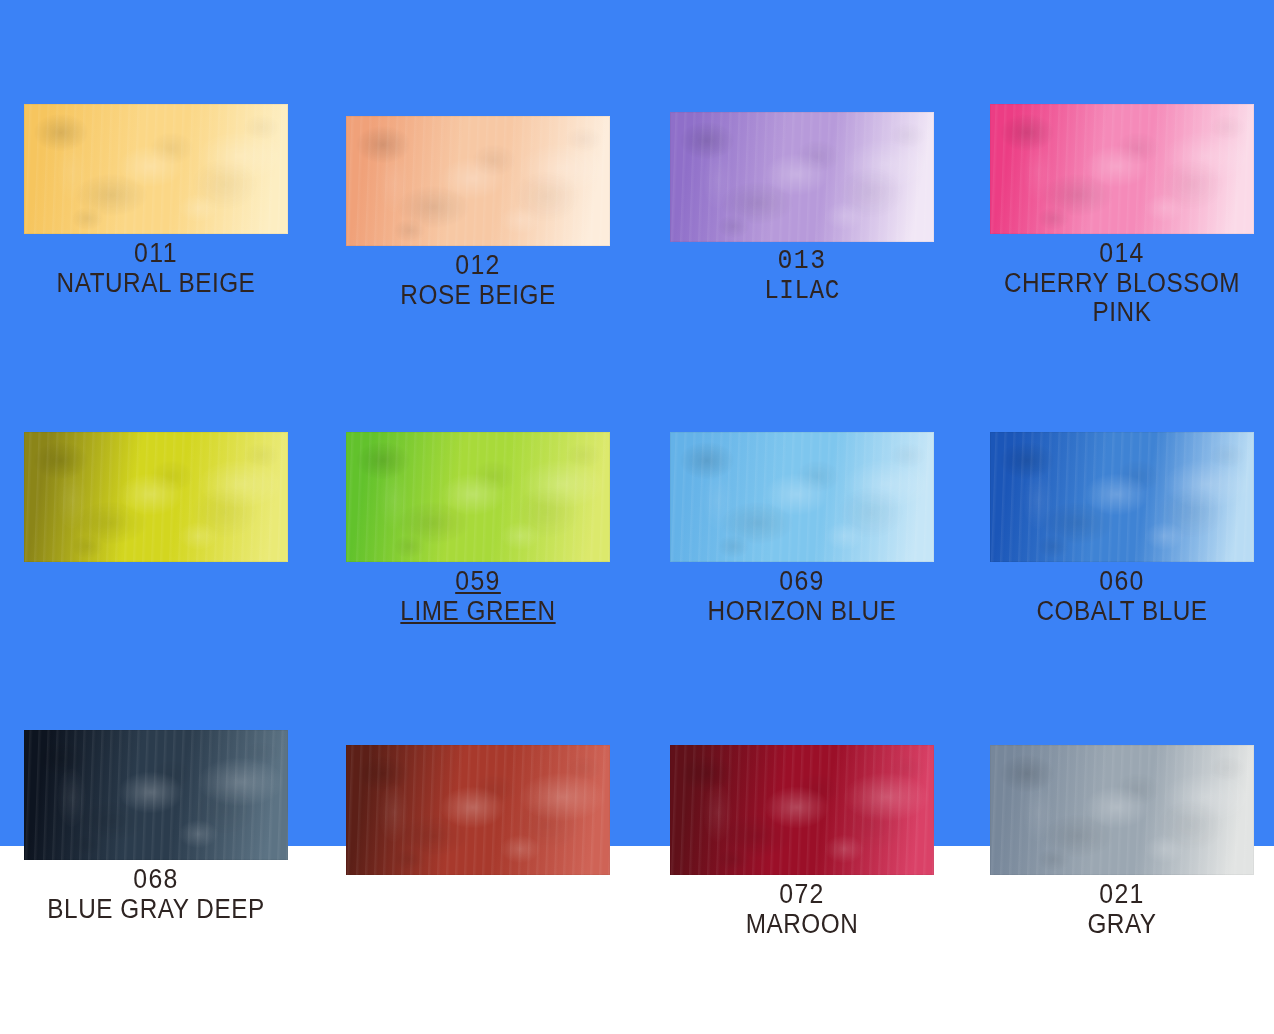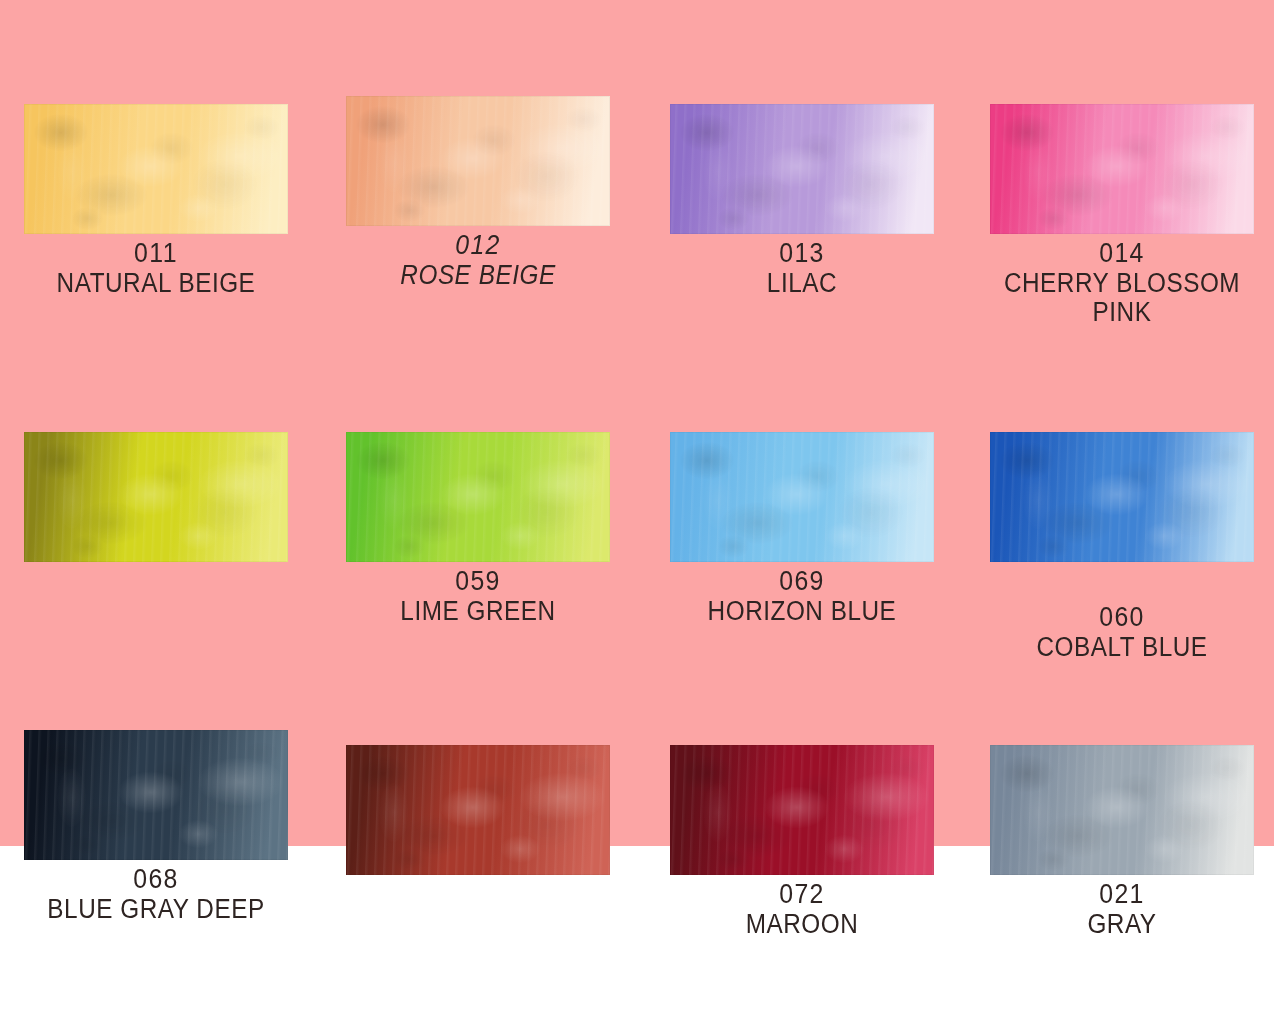--- a/index.html
+++ b/index.html
@@ -12,21 +12,21 @@
     height: 1034px;
     overflow: hidden;
     font-family: "Liberation Sans", sans-serif;
     -webkit-font-smoothing: antialiased;
   }
 
   #chart-root {
     position: relative;
     width: 1274px;
     height: 846px;
-    background: #fca5a5;
+    background: #3b82f6;
   }
 
   .swatch-grid {
     position: absolute;
     left: 0;
     top: 0;
     width: 1274px;
     height: 1034px;
   }
 
@@ -131,34 +131,34 @@
           <div class="wc-grain"></div>
           <div class="wc-bloom"></div>
           <div class="wc-streak"></div>
           <div class="wc-edge"></div>
         </div>
         <div class="swatch-caption" style="width: 264px;">
           <span class="swatch-code">011</span>
           <span class="swatch-name">NATURAL BEIGE</span>
         </div>
       </div>
-      <div class="swatch-cell" style="left: 346px; top: 96px; font-style: italic;">
+      <div class="swatch-cell" style="left: 346px; top: 116px;">
         <div class="swatch-chip" style="width: 264px; height: 130px;">
           <div class="swatch-layer" style="background: linear-gradient(100deg, rgb(240, 161, 121) 0%, rgb(240, 161, 121) 9%, rgb(247, 200, 164) 42%, rgb(247, 200, 164) 58%, rgb(253, 237, 220) 92%, rgb(253, 237, 220) 100%);"></div>
           <div class="wc-grain"></div>
           <div class="wc-bloom"></div>
           <div class="wc-streak"></div>
           <div class="wc-edge"></div>
         </div>
         <div class="swatch-caption" style="width: 264px;">
           <span class="swatch-code">012</span>
           <span class="swatch-name">ROSE BEIGE</span>
         </div>
       </div>
-      <div class="swatch-cell" style="left: 670px; top: 104px;">
+      <div class="swatch-cell" style="left: 670px; top: 112px; font-family: Liberation Mono, monospace;">
         <div class="swatch-chip" style="width: 264px; height: 130px;">
           <div class="swatch-layer" style="background: linear-gradient(100deg, rgb(143, 111, 201) 0%, rgb(143, 111, 201) 9%, rgb(183, 154, 218) 42%, rgb(183, 154, 218) 58%, rgb(241, 231, 246) 92%, rgb(241, 231, 246) 100%);"></div>
           <div class="wc-grain"></div>
           <div class="wc-bloom"></div>
           <div class="wc-streak"></div>
           <div class="wc-edge"></div>
         </div>
         <div class="swatch-caption" style="width: 264px;">
           <span class="swatch-code">013</span>
           <span class="swatch-name">LILAC</span>
@@ -187,21 +187,21 @@
         </div>
       </div>
       <div class="swatch-cell" style="left: 346px; top: 432px;">
         <div class="swatch-chip" style="width: 264px; height: 130px;">
           <div class="swatch-layer" style="background: linear-gradient(100deg, rgb(98, 194, 44) 0%, rgb(98, 194, 44) 9%, rgb(168, 218, 58) 42%, rgb(168, 218, 58) 58%, rgb(220, 233, 108) 92%, rgb(220, 233, 108) 100%);"></div>
           <div class="wc-grain"></div>
           <div class="wc-bloom"></div>
           <div class="wc-streak"></div>
           <div class="wc-edge"></div>
         </div>
-        <div class="swatch-caption" style="width: 264px;">
+        <div class="swatch-caption" style="width: 264px; text-decoration: underline;">
           <span class="swatch-code">059</span>
           <span class="swatch-name">LIME GREEN</span>
         </div>
       </div>
       <div class="swatch-cell" style="left: 670px; top: 432px;">
         <div class="swatch-chip" style="width: 264px; height: 130px;">
           <div class="swatch-layer" style="background: linear-gradient(100deg, rgb(100, 178, 232) 0%, rgb(100, 178, 232) 9%, rgb(126, 198, 238) 42%, rgb(126, 198, 238) 58%, rgb(198, 230, 247) 92%, rgb(198, 230, 247) 100%);"></div>
           <div class="wc-grain"></div>
           <div class="wc-bloom"></div>
           <div class="wc-streak"></div>
@@ -213,21 +213,21 @@
         </div>
       </div>
       <div class="swatch-cell" style="left: 990px; top: 432px;">
         <div class="swatch-chip" style="width: 264px; height: 130px;">
           <div class="swatch-layer" style="background: linear-gradient(100deg, rgb(27, 86, 184) 0%, rgb(27, 86, 184) 9%, rgb(63, 131, 212) 42%, rgb(63, 131, 212) 58%, rgb(185, 220, 244) 92%, rgb(185, 220, 244) 100%);"></div>
           <div class="wc-grain"></div>
           <div class="wc-bloom"></div>
           <div class="wc-streak"></div>
           <div class="wc-edge"></div>
         </div>
-        <div class="swatch-caption" style="width: 264px; margin-top: 36px;">
+        <div class="swatch-caption" style="width: 264px;">
           <span class="swatch-code">060</span>
           <span class="swatch-name">COBALT BLUE</span>
         </div>
       </div>
       <div class="swatch-cell" style="left: 24px; top: 730px;">
         <div class="swatch-chip" style="width: 264px; height: 130px;">
           <div class="swatch-layer" style="background: linear-gradient(100deg, rgb(13, 20, 32) 0%, rgb(13, 20, 32) 9%, rgb(43, 60, 77) 42%, rgb(43, 60, 77) 58%, rgb(92, 115, 132) 92%, rgb(92, 115, 132) 100%);"></div>
           <div class="wc-grain"></div>
           <div class="wc-bloom"></div>
           <div class="wc-streak"></div>

